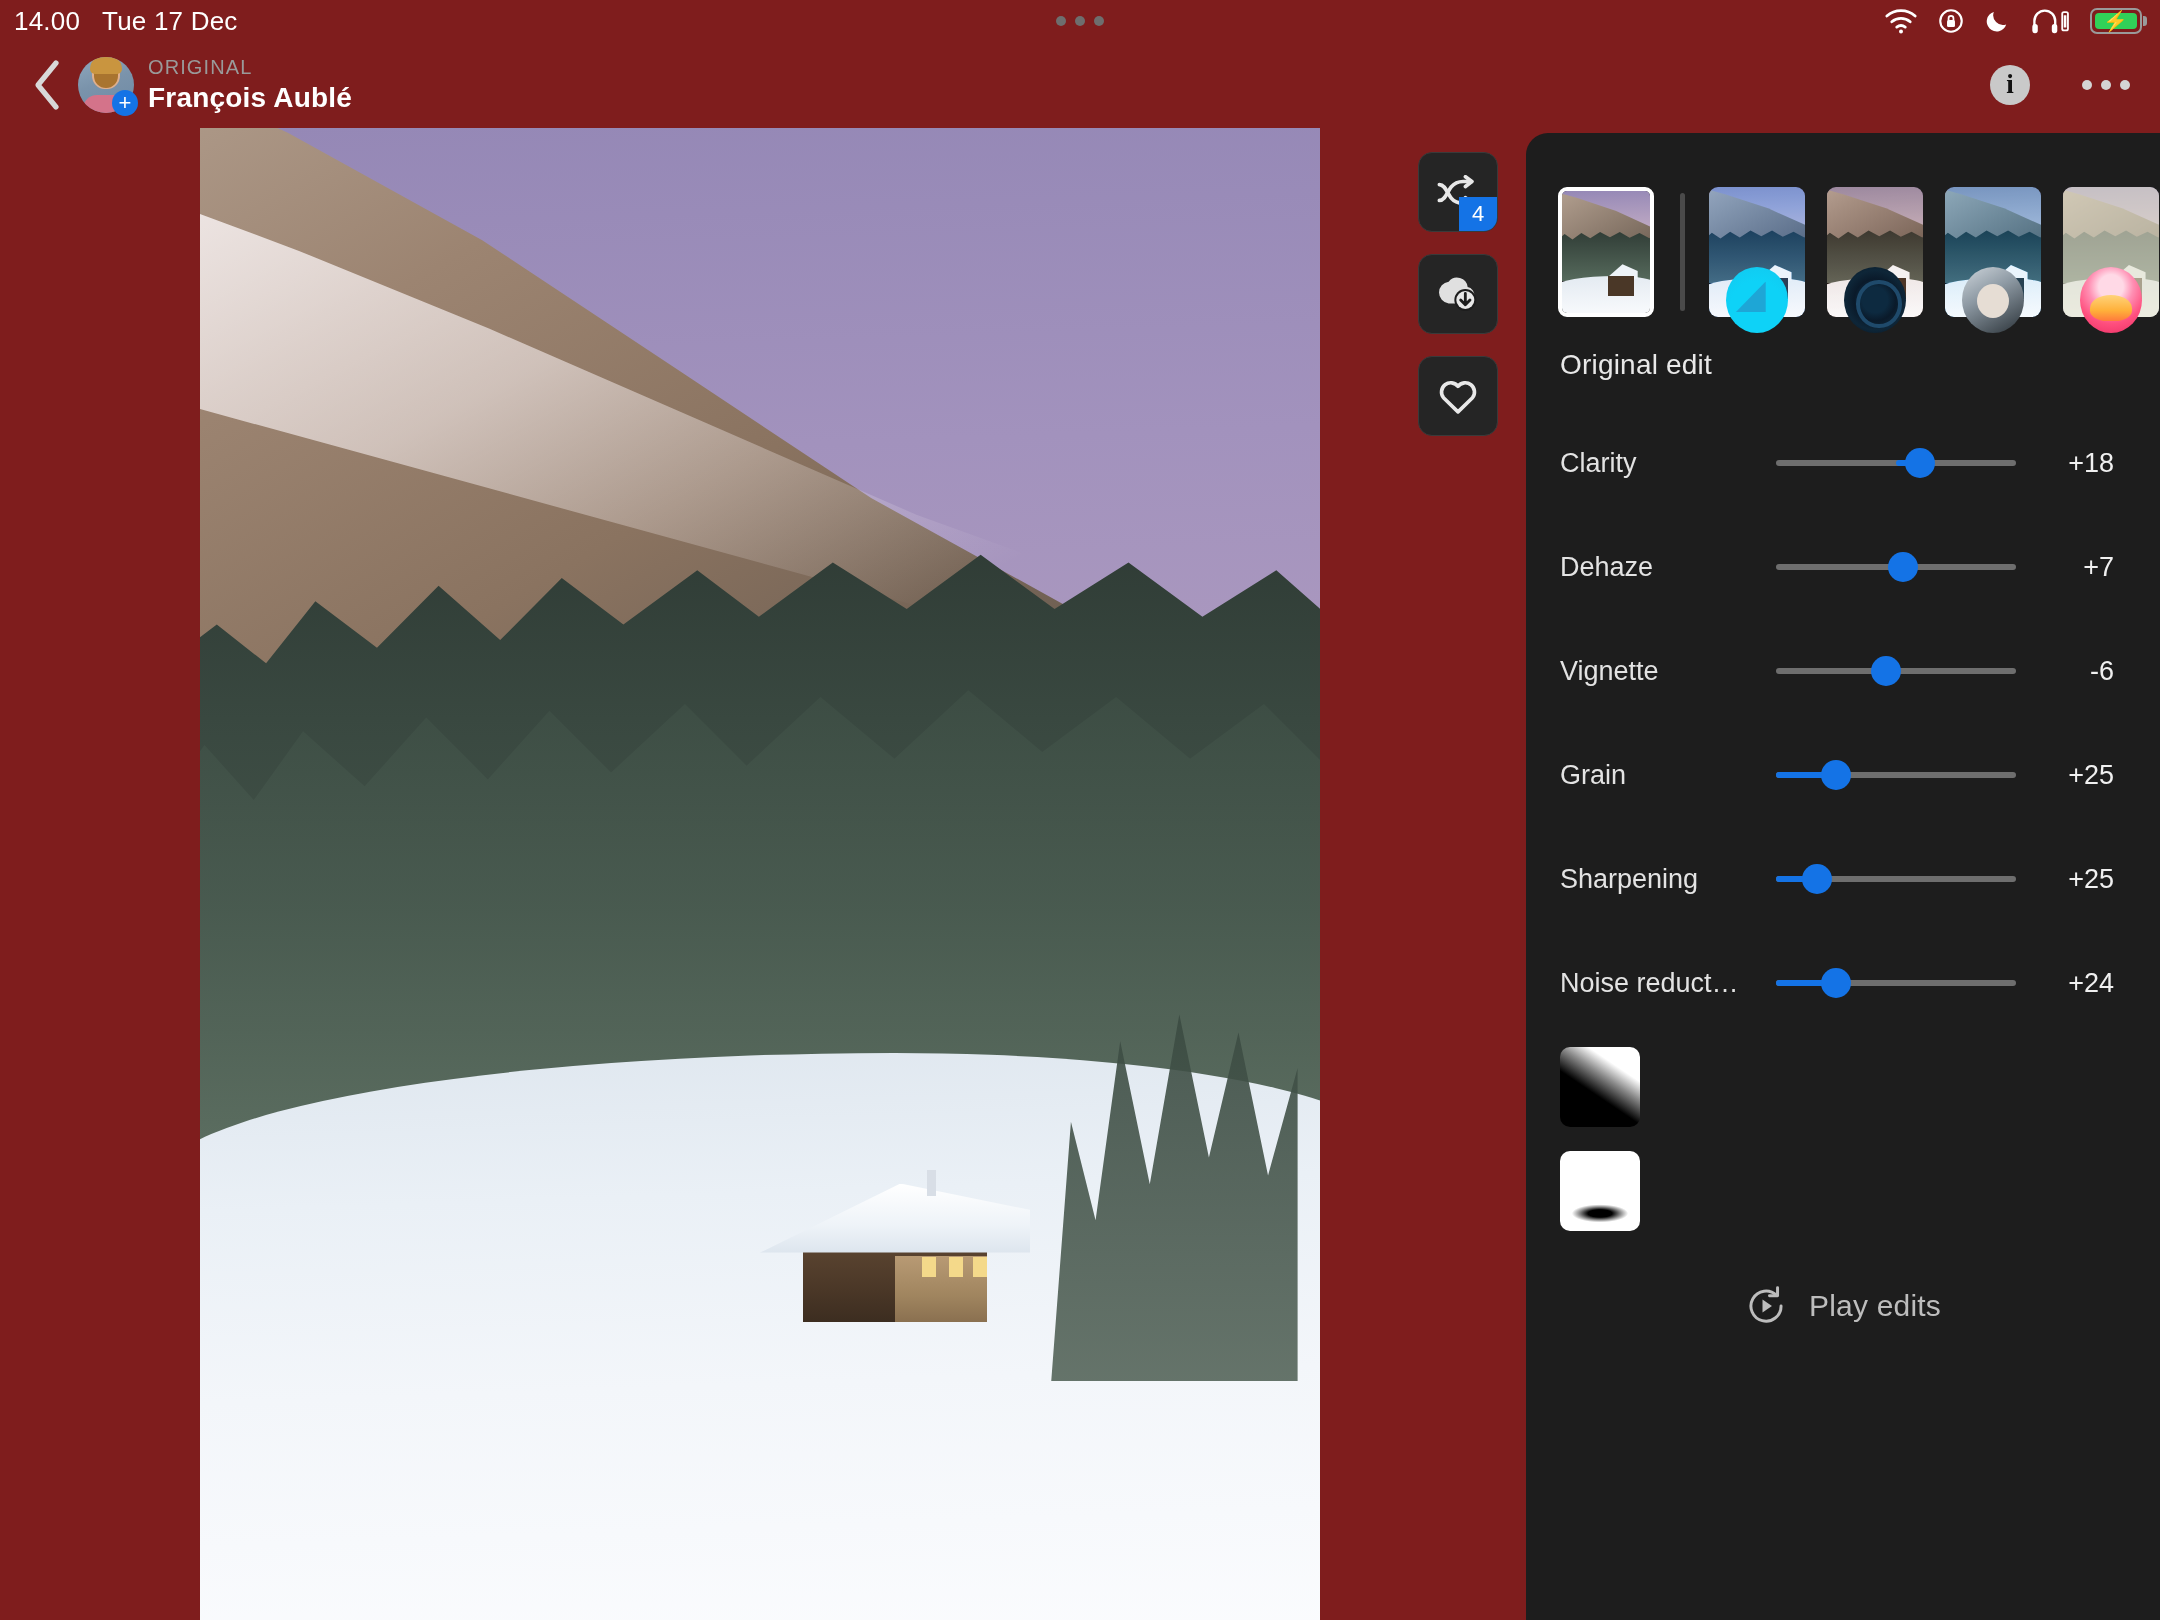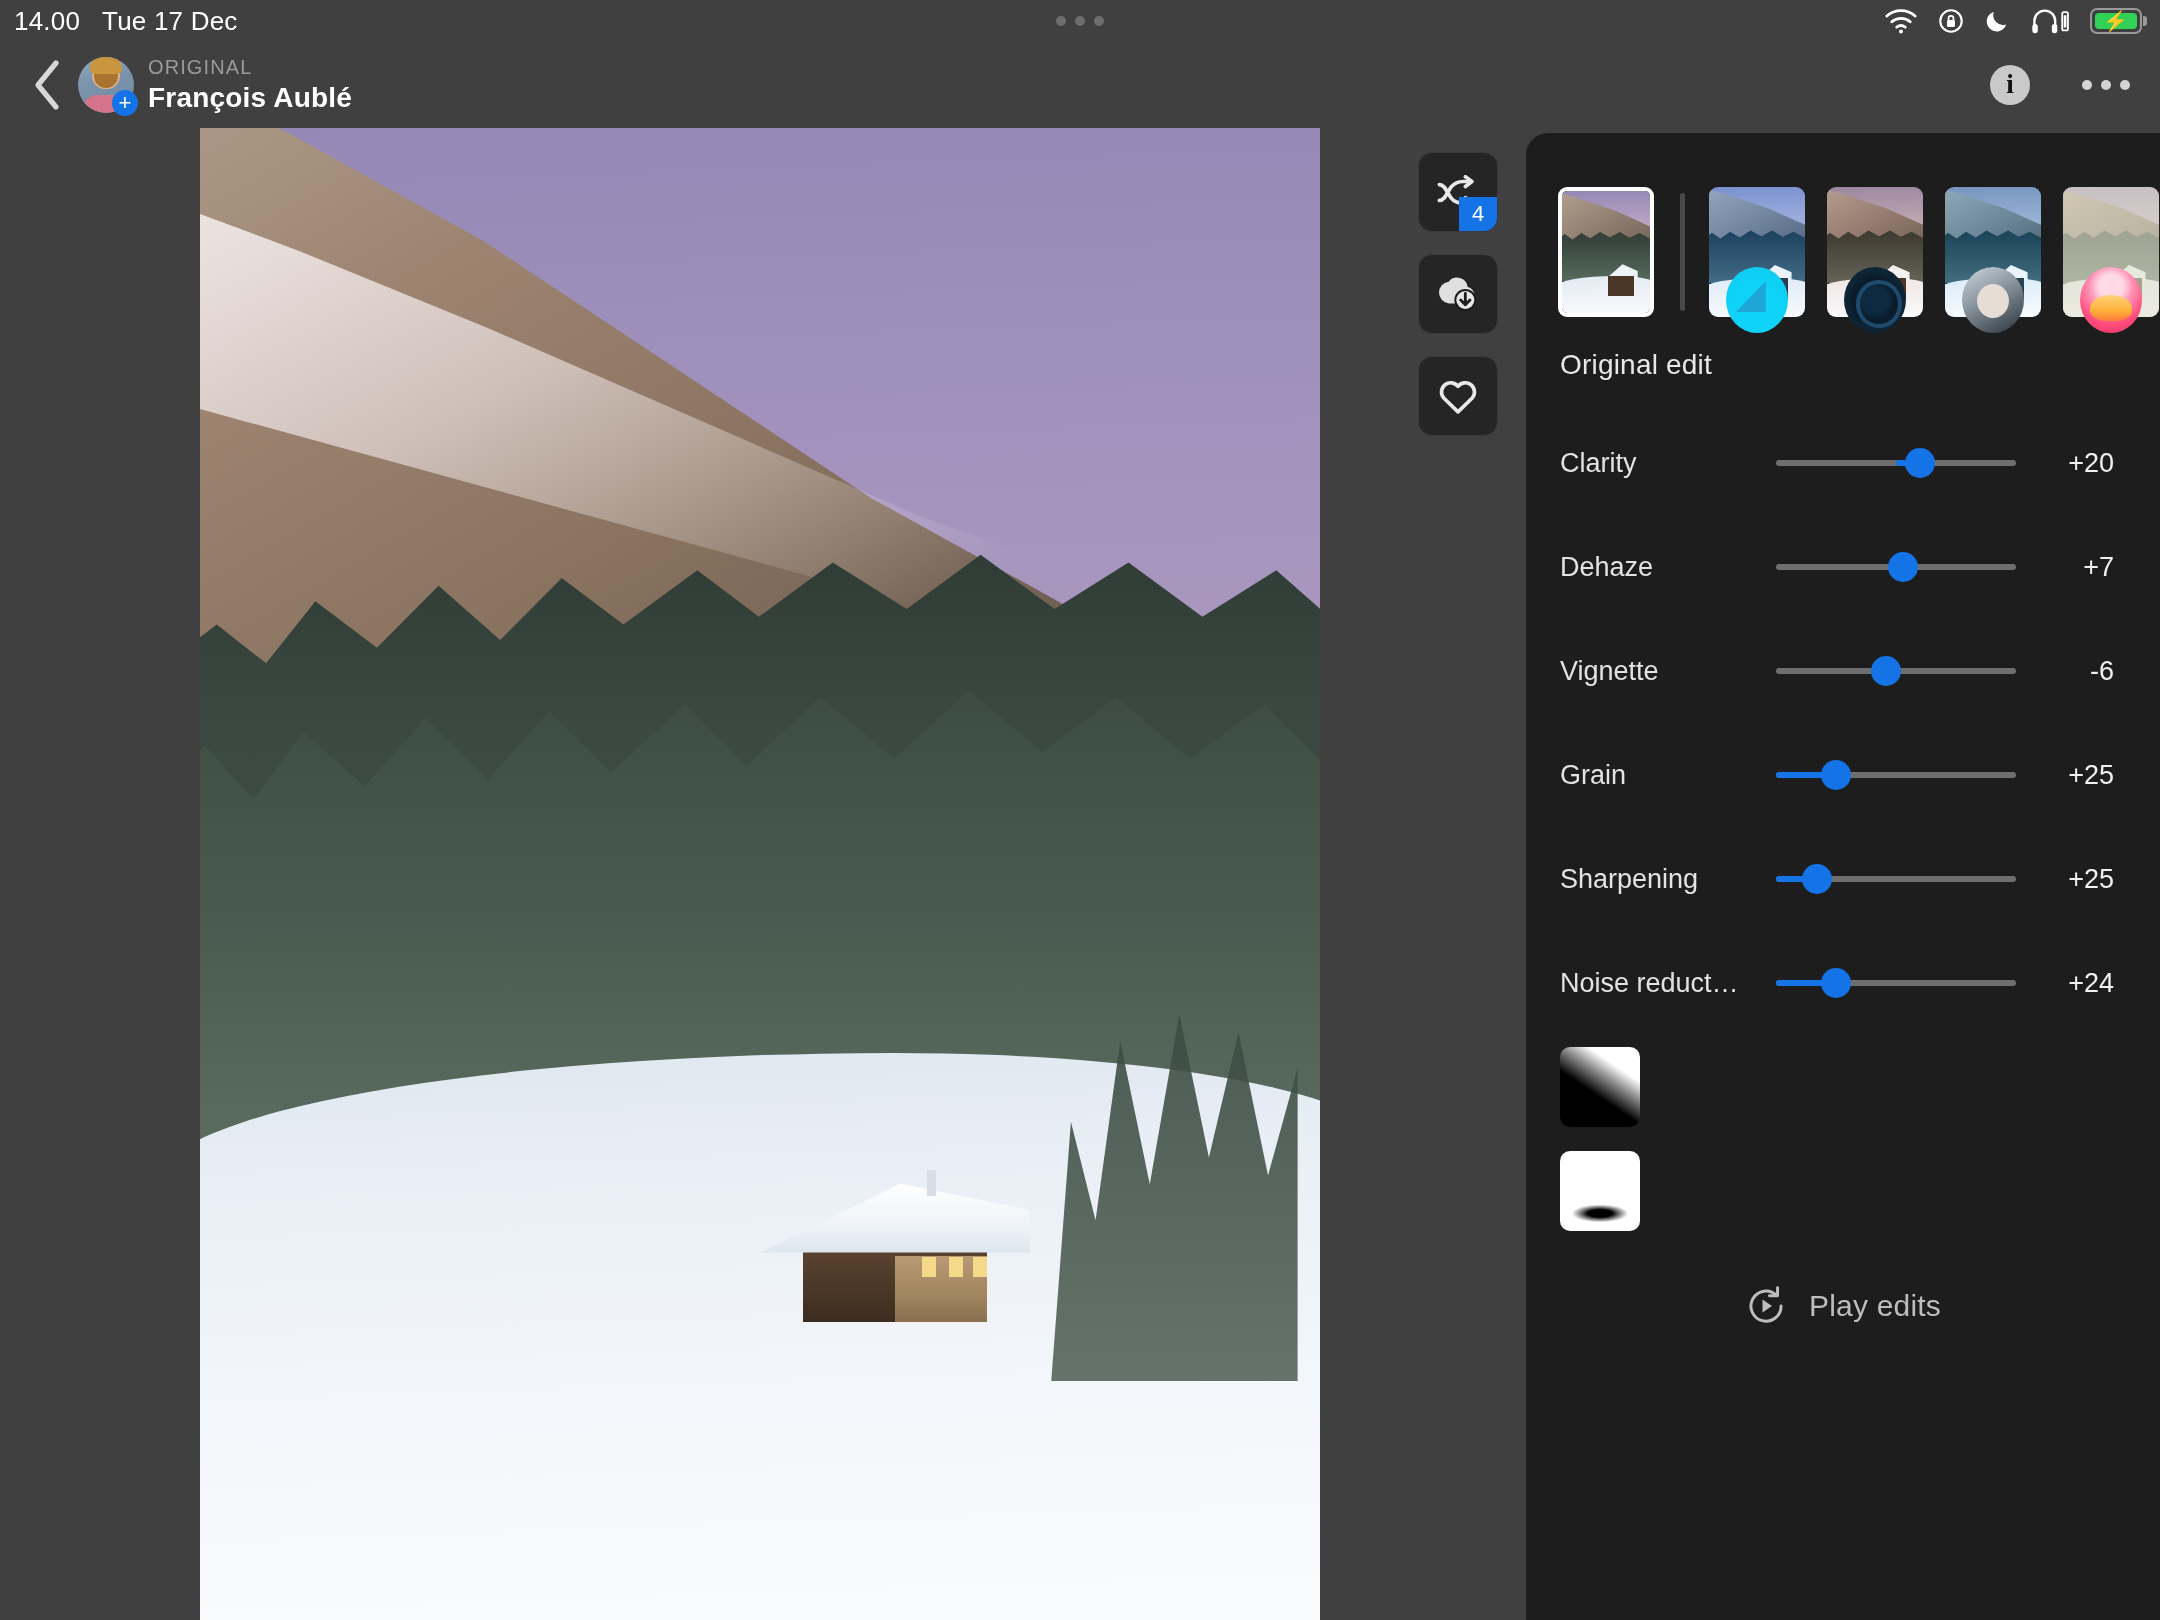--- a/index.html
+++ b/index.html
@@ -3,21 +3,21 @@
 <meta charset="utf-8">
 <style>
   * { box-sizing: border-box; margin: 0; padding: 0; }
   html, body {
     width: 2160px; height: 1620px;
     background: #000;
     font-family: "Liberation Sans", sans-serif;
     overflow: hidden;
     -webkit-font-smoothing: antialiased;
   }
-  .app { position: relative; width: 2160px; height: 1620px; background: #404040; }
+  .app { position: relative; width: 2160px; height: 1620px; background: #7f1d1d; }
 
   
   .statusbar {
     position: absolute; top: 0; left: 0; width: 2160px; height: 42px;
     display: flex; align-items: center; color: #fff;
   }
   .sb-left { display: flex; align-items: center; gap: 22px; margin-left: 14px; }
   .sb-time { font-size: 26px; letter-spacing: .2px; }
   .sb-date { font-size: 26px; letter-spacing: .2px; }
   .sb-center { position: absolute; left: 50%; transform: translateX(-50%);
@@ -445,21 +445,21 @@
     <div class="preset-label">Original edit</div>
 
     <div class="sliders">
 
       <div class="srow">
         <div class="s-label">Clarity</div>
         <div class="s-track">
           <div class="s-fill" style="left:50%;width:10%"></div>
           <div class="s-thumb" style="left:60%"></div>
         </div>
-        <div class="s-val">+20</div>
+        <div class="s-val">+18</div>
       </div>
 
       <div class="srow">
         <div class="s-label">Dehaze</div>
         <div class="s-track">
           <div class="s-fill" style="left:50%;width:3%"></div>
           <div class="s-thumb" style="left:53%"></div>
         </div>
         <div class="s-val">+7</div>
       </div>

